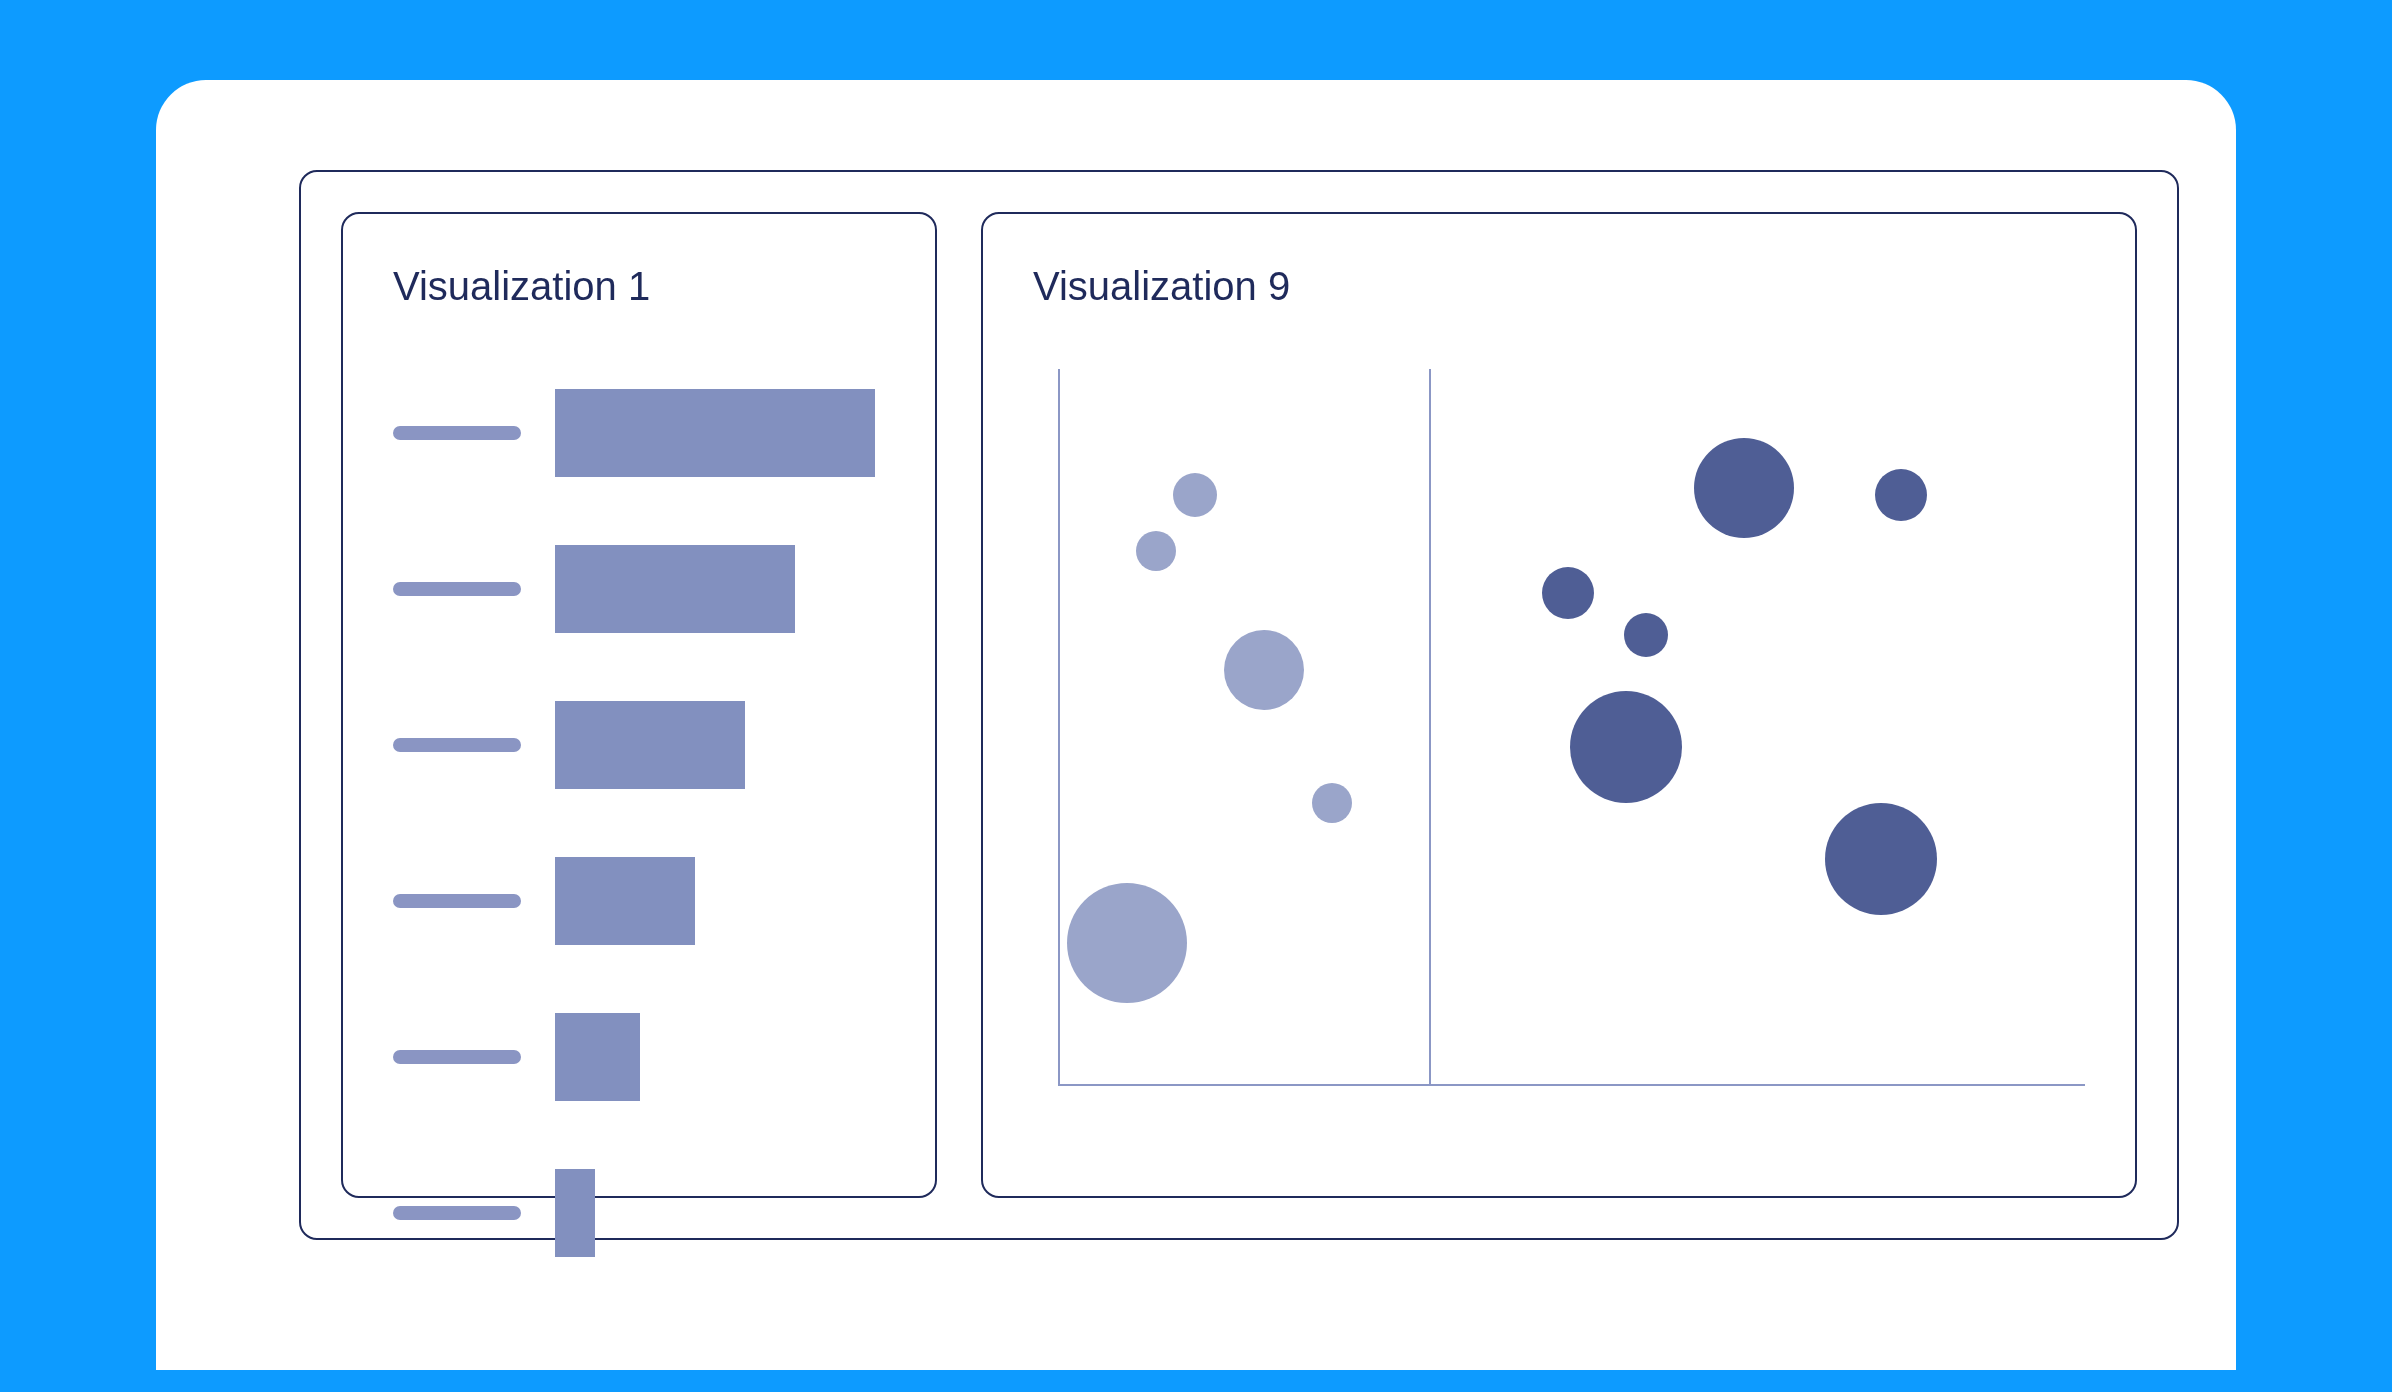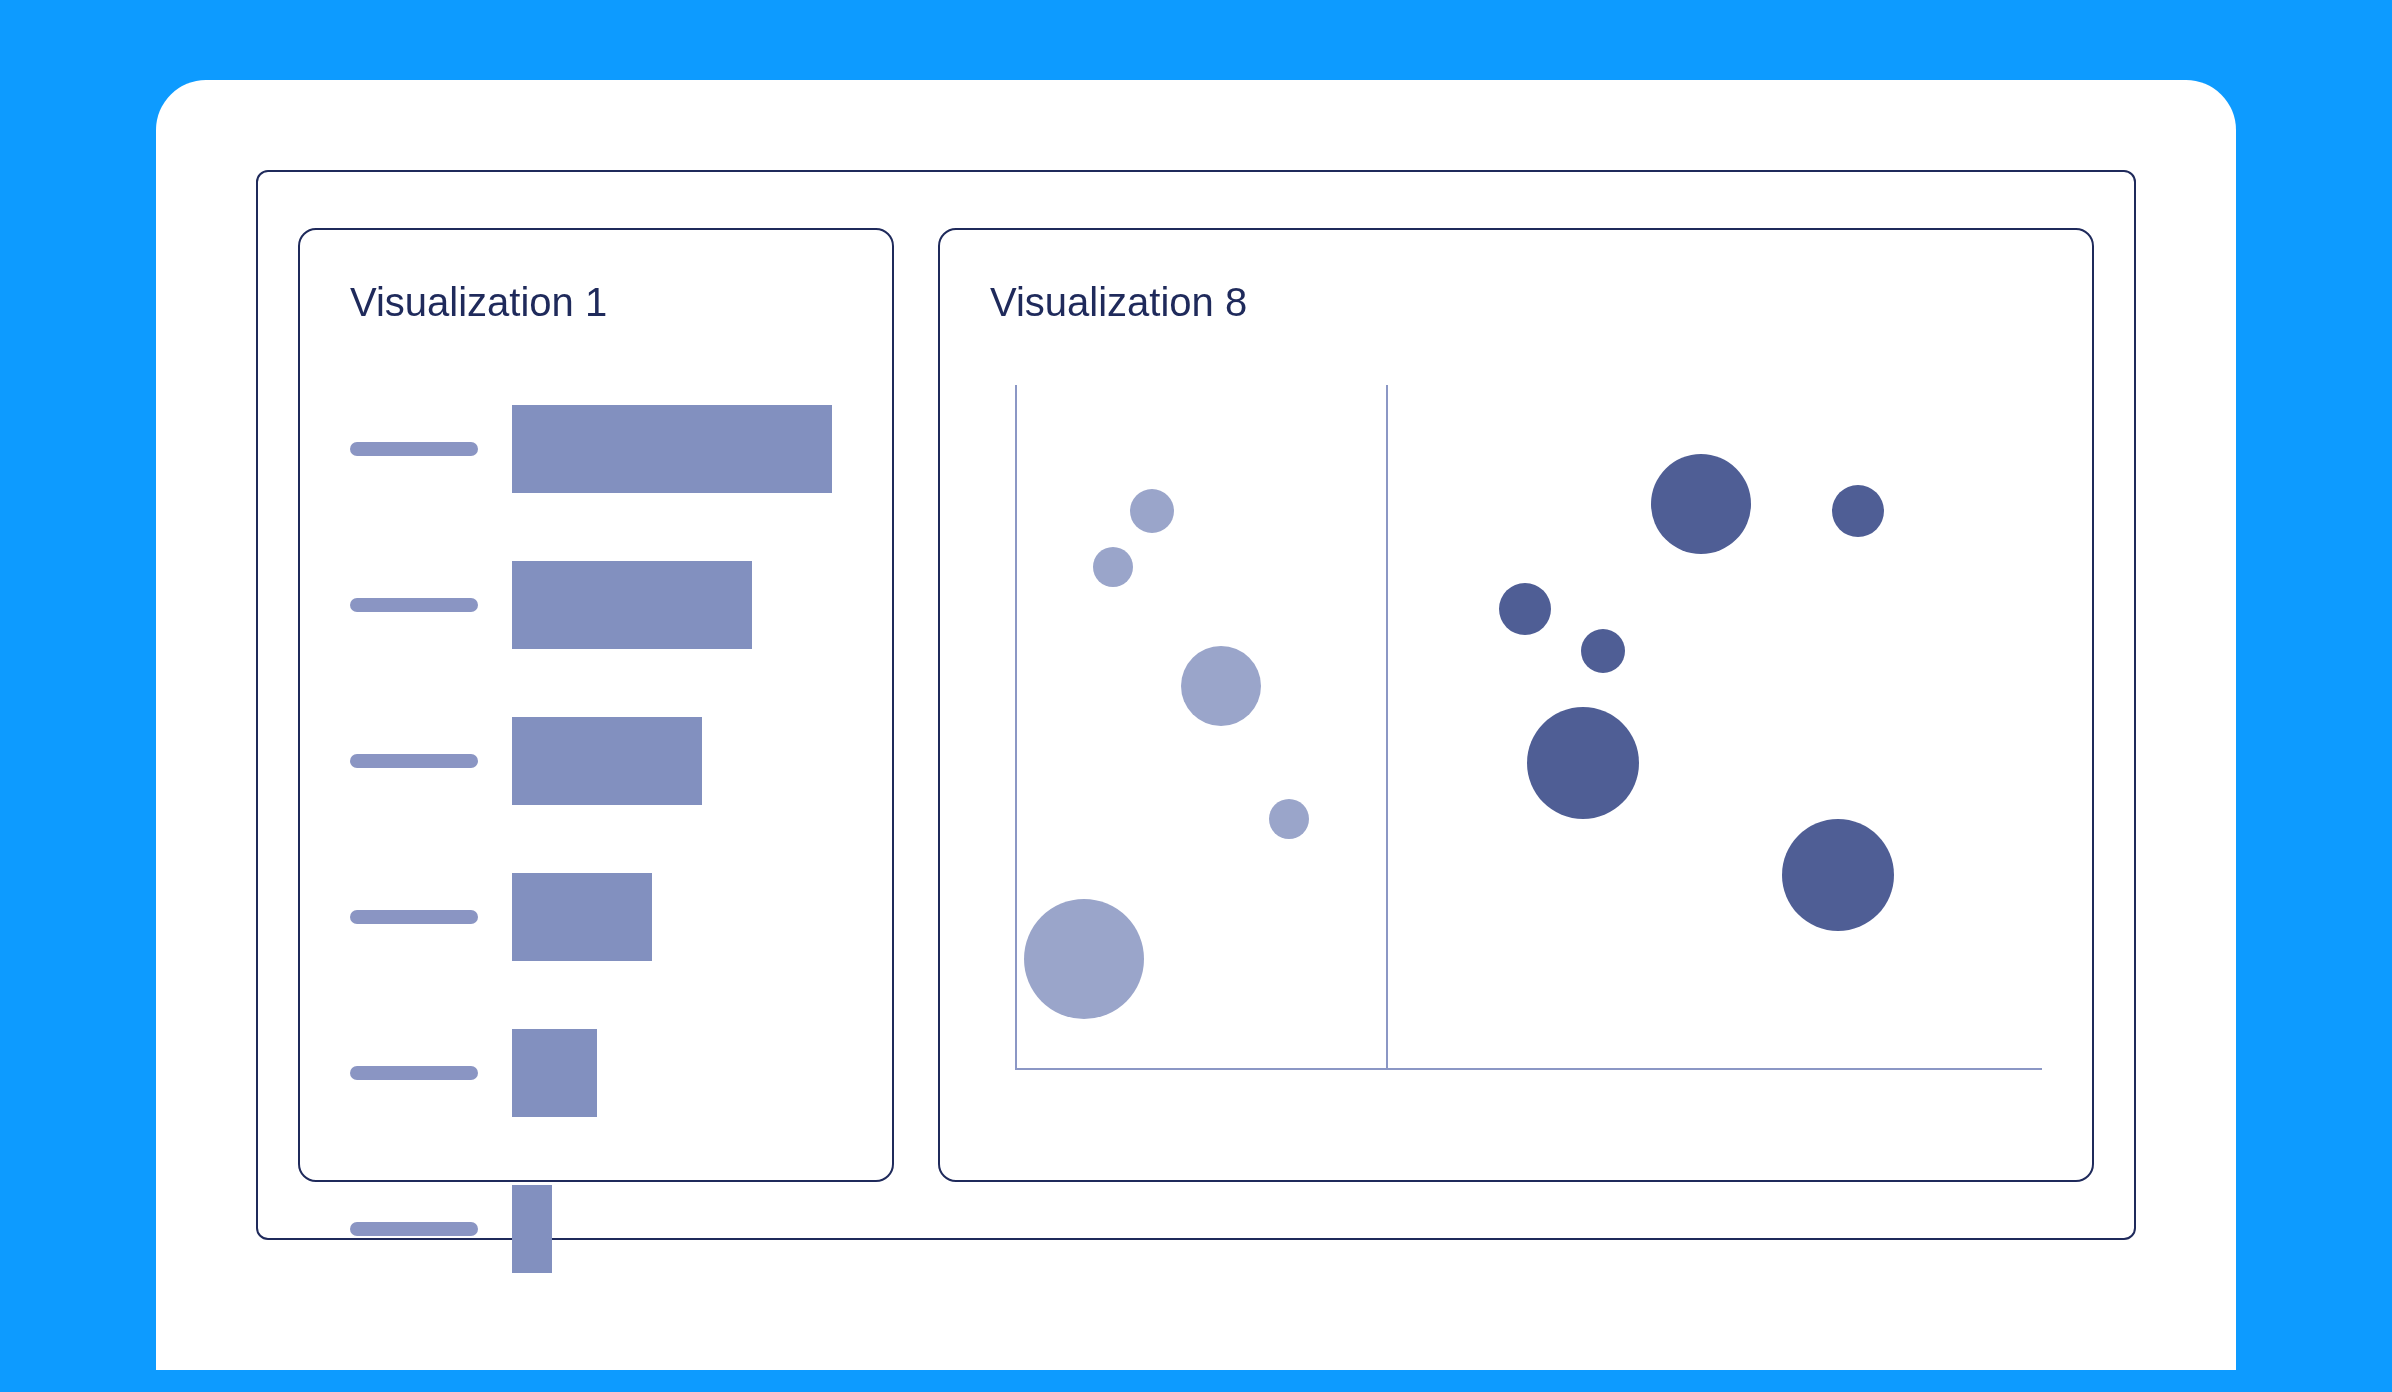--- a/index.html
+++ b/index.html
@@ -21,24 +21,25 @@
       width: 2080px;
       height: 1290px;
       background: #ffffff;
       border-radius: 50px 50px 0 0;
       padding: 90px 100px 0 100px;
     }
     .dashboard-frame {
       width: 100%;
       height: 1070px;
       border: 2px solid #1f2a5b;
-      border-radius: 12px;
-      padding: 56px 40px;
+      border-radius: 18px;
+      padding: 40px 40px;
       display: flex;
       gap: 44px;
+      margin-left: 43px;
     }
     .panel {
       border: 2px solid #1f2a5b;
       border-radius: 18px;
       padding: 50px 50px 60px 50px;
       display: flex;
       flex-direction: column;
     }
     .panel-title {
       font-size: 40px;
@@ -143,21 +144,21 @@
             <div class="bar" style="width: 85px;"></div>
           </div>
           <div class="bar-row">
             <div class="bar-label"></div>
             <div class="bar" style="width: 40px;"></div>
           </div>
         </div>
     </div>
 
     <div class="panel panel-right">
-      <div class="panel-title">Visualization 8</div>
+      <div class="panel-title">Visualization 9</div>
       <div class="bubble-area" id="bubble-area">
         <div class="axis-y"></div>
         <div class="axis-x"></div>
         <div class="divider"></div>
       <div class="bubble light" style="left: 162.2px; top: 126px; width: 44px; height: 44px;"></div>
           <div class="bubble light" style="left: 123px; top: 182px; width: 40px; height: 40px;"></div>
           <div class="bubble light" style="left: 230.8px; top: 301px; width: 80px; height: 80px;"></div>
           <div class="bubble light" style="left: 299.4px; top: 434px; width: 40px; height: 40px;"></div>
           <div class="bubble light" style="left: 93.6px; top: 574px; width: 120px; height: 120px;"></div>
           <div class="bubble dark" style="left: 711px; top: 119px; width: 100px; height: 100px;"></div>

